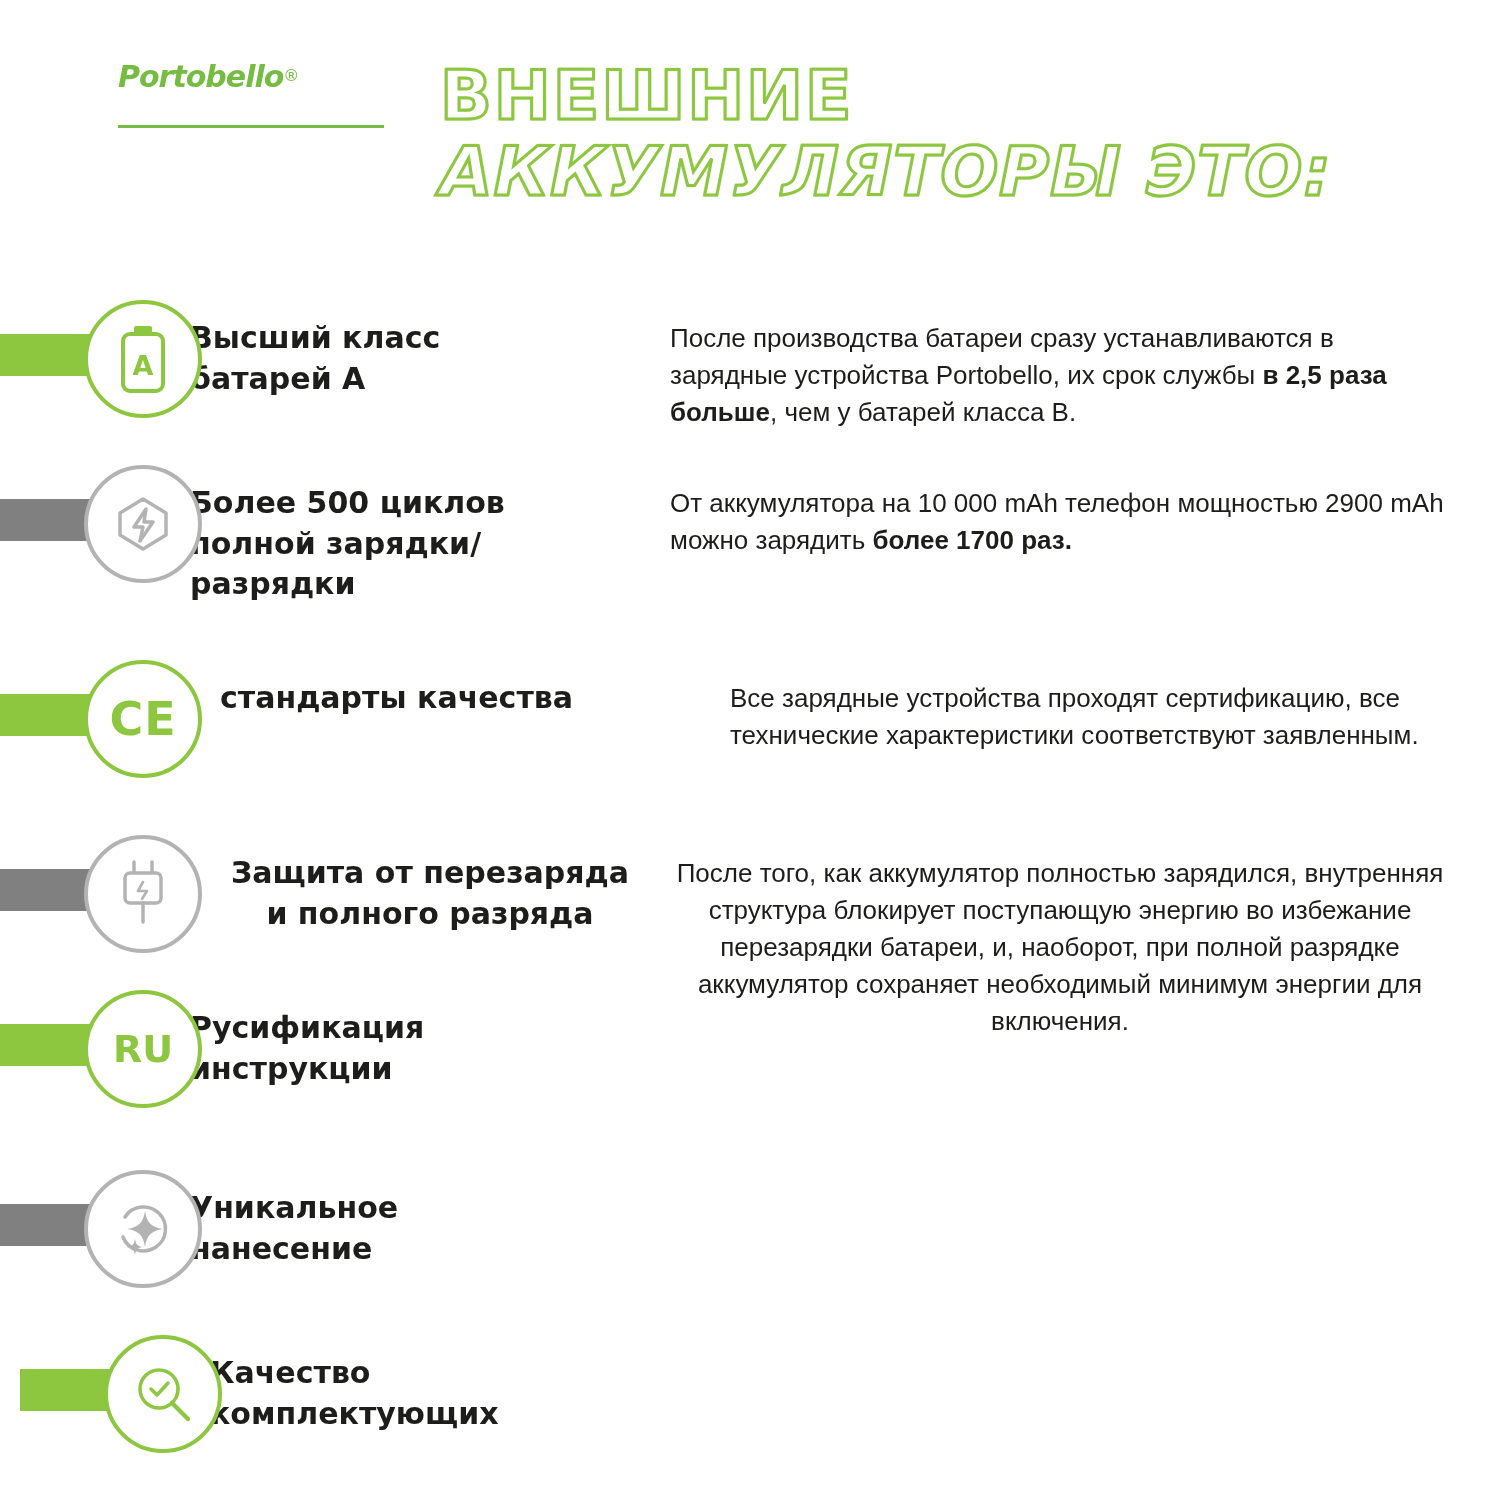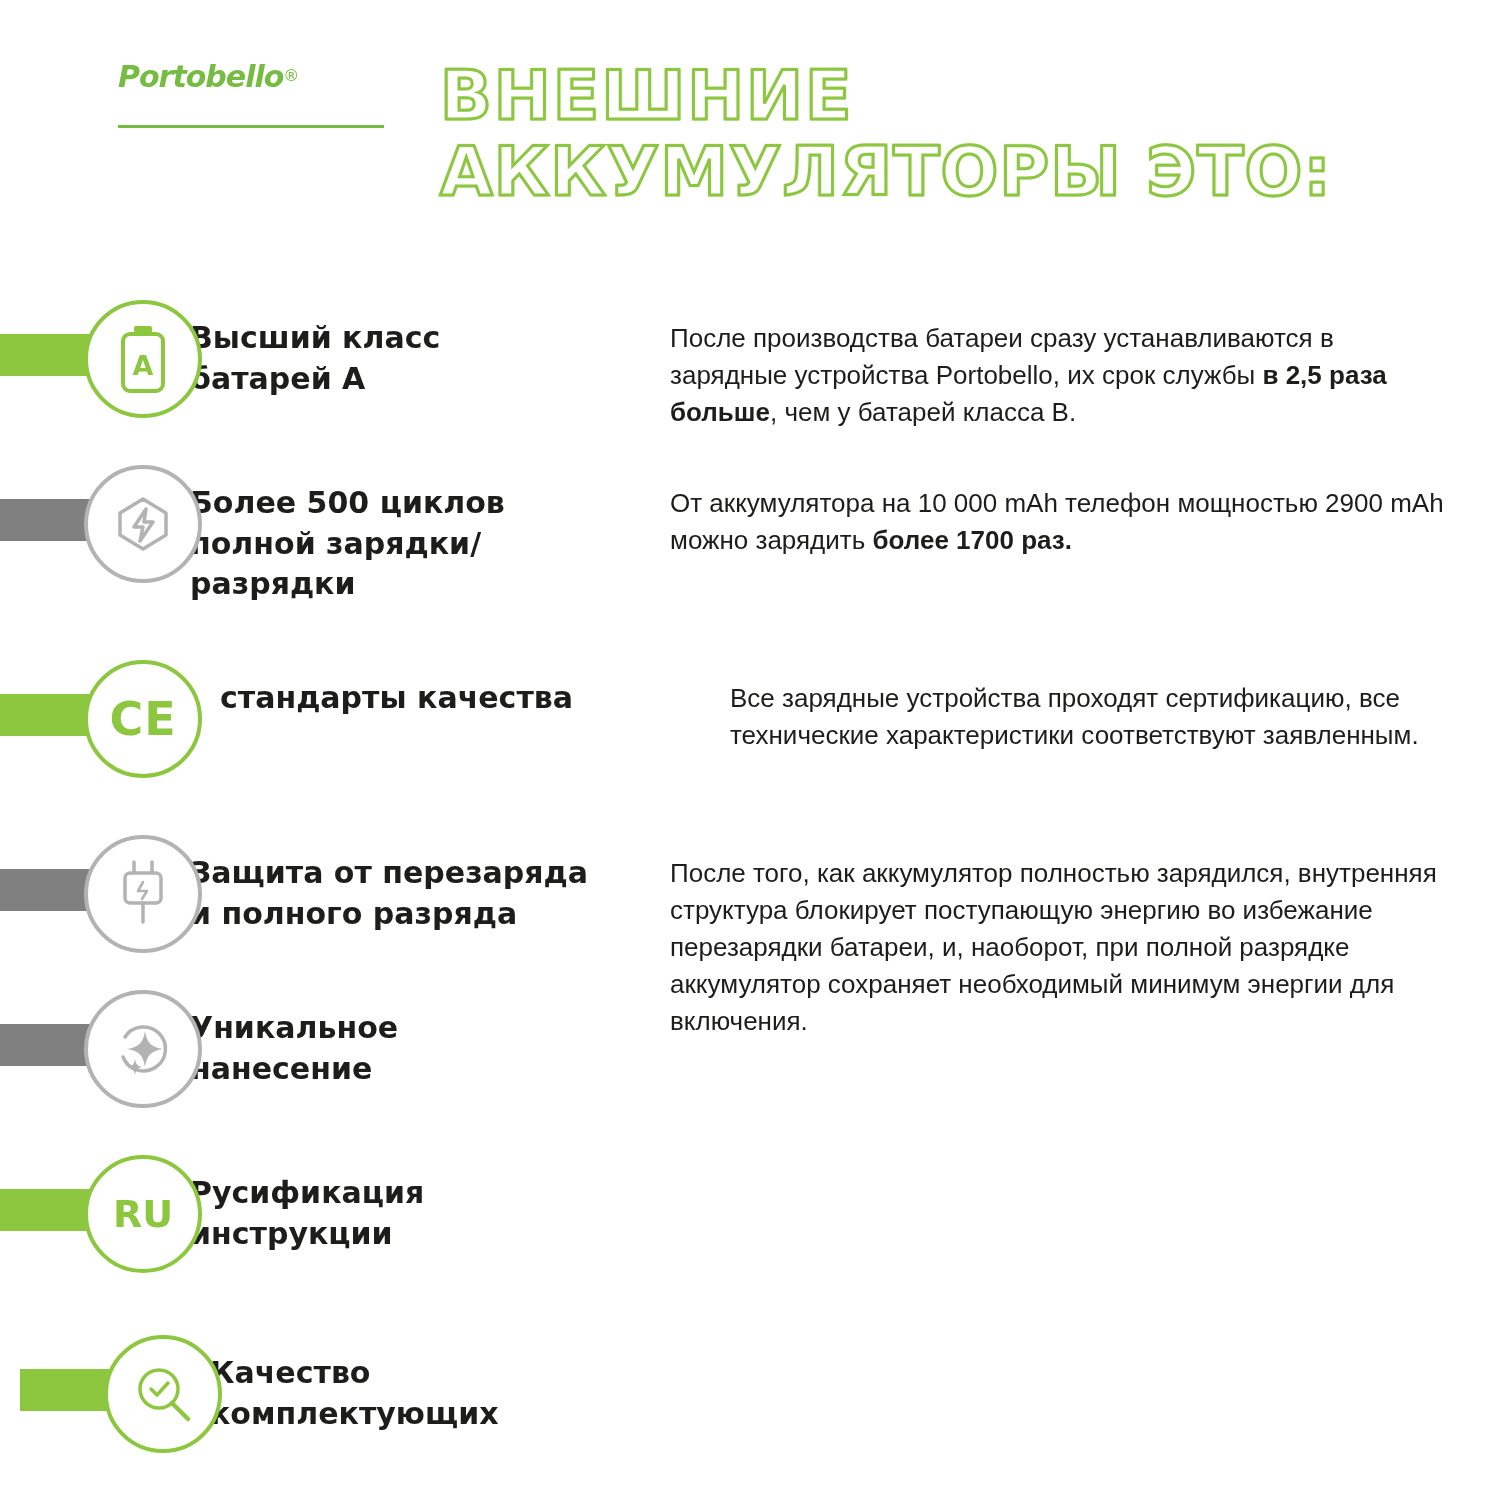--- a/index.html
+++ b/index.html
@@ -67,20 +67,21 @@
     letter-spacing: 2px;
     color: #ffffff;
     -webkit-text-stroke: 3px #8dc63f;
     text-shadow:
        2px 0 0 #dff0cf, -2px 0 0 #dff0cf,
        0 2px 0 #dff0cf, 0 -2px 0 #dff0cf;
     white-space: nowrap;
   }
   .title-line.second {
     letter-spacing: 1px;
+    font-style: italic;
   }
 
   
   .features {
     position: absolute;
     left: 0;
     top: 300px;
     width: 1500px;
   }
   .feature-row {
@@ -214,73 +215,73 @@
       </div>
     </div>
     <div class="feature-title">
       <div>стандарты качества</div>
     </div>
     <div class="feature-desc">
       <span>Все зарядные устройства проходят сертификацию, все технические характеристики соответствуют заявленным.</span>
     </div>
   </div>
 
-  <div class="feature-row" style="height:155px;">
+  <div class="feature-row" style="height:155px;text-align:center;">
     <div class="icon-wrap">
       <div class="bar gray"></div>
       <div class="circle gray">
         <svg width="58" height="72" viewBox="0 0 58 72" fill="none" aria-hidden="true">
           <path d="M20 4 V14 M38 4 V14" stroke="#b3b3b3" stroke-width="3.5" stroke-linecap="round"></path>
           <rect x="11" y="15" width="36" height="30" rx="5" stroke="#b3b3b3" stroke-width="3.5" fill="none"></rect>
           <path d="M29 45 V64" stroke="#b3b3b3" stroke-width="3.5" stroke-linecap="round"></path>
           <path d="M29 24 L24 33 H33 L28 41" stroke="#b3b3b3" stroke-width="2.6" fill="none" stroke-linejoin="round" stroke-linecap="round"></path>
         </svg>
       </div>
     </div>
     <div class="feature-title">
       <div>Защита от перезаряда</div>
       <div>и полного разряда</div>
     </div>
     <div class="feature-desc">
       <span>После того, как аккумулятор полностью зарядился, внутренняя структура блокирует поступающую энергию во избежание перезарядки батареи, и, наоборот, при полной разрядке аккумулятор сохраняет необходимый минимум энергии для включения.</span>
     </div>
   </div>
 
+  <div class="feature-row" style="height:180px;">
+    <div class="icon-wrap">
+      <div class="bar green"></div>
+      <div class="circle green">
+        <span class="ru-text">RU</span>
+      </div>
+    </div>
+    <div class="feature-title">
+      <div>Русификация</div>
+      <div>инструкции</div>
+    </div>
+    <div class="feature-desc"></div>
+  </div>
+
   <div class="feature-row" style="height:165px;">
     <div class="icon-wrap">
       <div class="bar gray"></div>
       <div class="circle gray">
         <svg width="64" height="64" viewBox="0 0 64 64" fill="none" aria-hidden="true">
           <path d="M14 20 A22 22 0 1 1 12 40" stroke="#b3b3b3" stroke-width="3.5" fill="none" stroke-linecap="round"></path>
           <path d="M34 14 C36 26 40 30 52 32 C40 34 36 38 34 50 C32 38 28 34 16 32 C28 30 32 26 34 14 Z" fill="#b3b3b3"></path>
           <path d="M24 42 C25 47 26 49 31 50 C26 51 25 53 24 58 C23 53 22 51 17 50 C22 49 23 47 24 42 Z" fill="#b3b3b3"></path>
         </svg>
       </div>
     </div>
     <div class="feature-title">
       <div>Уникальное</div>
       <div>нанесение</div>
     </div>
     <div class="feature-desc"></div>
   </div>
 
-  <div class="feature-row" style="height:180px;">
-    <div class="icon-wrap">
-      <div class="bar green"></div>
-      <div class="circle green">
-        <span class="ru-text">RU</span>
-      </div>
-    </div>
-    <div class="feature-title">
-      <div>Русификация</div>
-      <div>инструкции</div>
-    </div>
-    <div class="feature-desc"></div>
-  </div>
-
   <div class="feature-row" style="height:160px;padding-left:20px;">
     <div class="icon-wrap">
       <div class="bar green"></div>
       <div class="circle green">
         <svg width="64" height="64" viewBox="0 0 64 64" fill="none" aria-hidden="true">
           <circle cx="28" cy="27" r="19" stroke="#8dc63f" stroke-width="3.5" fill="none"></circle>
           <path d="M41 41 L57 57" stroke="#8dc63f" stroke-width="4.5" stroke-linecap="round"></path>
           <path d="M20 27 L26 33 L37 21" stroke="#8dc63f" stroke-width="3.5" fill="none" stroke-linecap="round" stroke-linejoin="round"></path>
         </svg>
       </div>

